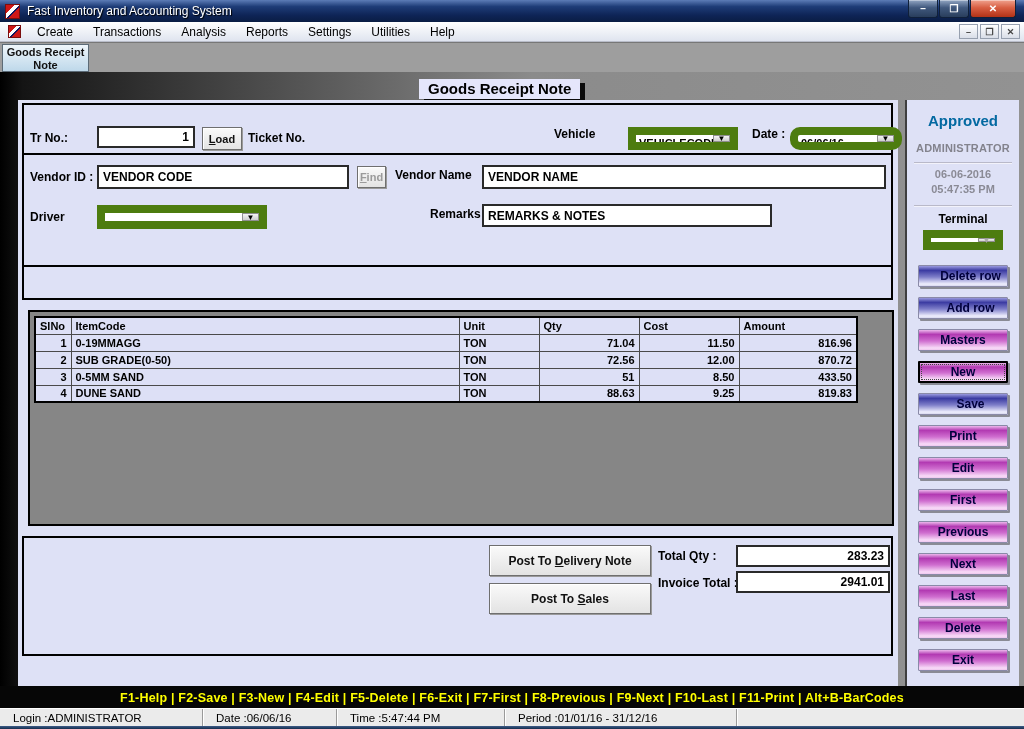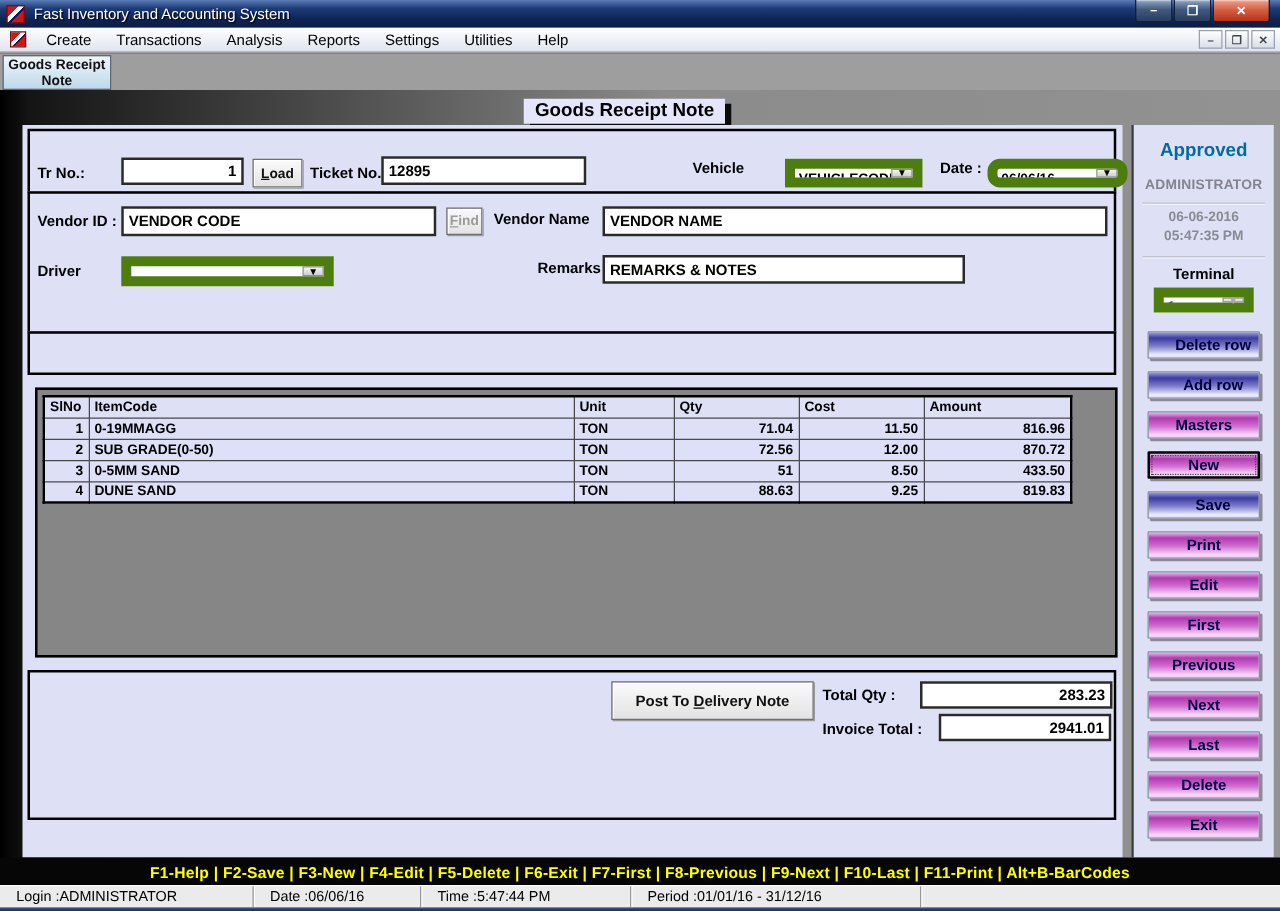--- a/index.html
+++ b/index.html
@@ -151,21 +151,20 @@
 
   <div class="page-title">Goods Receipt Note</div>
 
   <div class="main-panel">
 
     <div class="sec" id="sec1">
       <span class="lbl" style="left:6px;top:26px;">Tr No.:</span>
       <input class="tbox r" style="left: 73px; top: 21px; width: 98px; height: 22px;" readonly="" value="1">
       <button class="gbtn" style="left:178px;top:22px;width:40px;height:23px;"><u>L</u>oad</button>
       <span class="lbl" style="left:224px;top:26px;">Ticket No.</span>
-      <input class="tbox" style="left: 281px; top: 20px; width: 164px; height: 23px;" readonly="" value="12895">
       <span class="lbl" style="left:530px;top:22px;">Vehicle</span>
       <div class="combo" style="left:604px;top:22px;width:110px;height:23px;">
         <span class="val">VEHICLECODE</span>
         <span class="arrow">▼</span>
       </div>
       <span class="lbl" style="left:728px;top:22px;">Date :</span>
       <div class="combo" style="left:766px;top:22px;width:112px;height:23px;border-radius:10px;">
         <span class="val">06/06/16</span>
         <span class="arrow">▼</span>
       </div>
@@ -241,24 +240,25 @@
               <td style="text-align: right;">88.63</td>
               <td style="text-align: right;">9.25</td>
               <td style="text-align: right;">819.83</td>
             </tr>
           </tbody>
       </table>
     </div>
 
     <div class="sec" id="bottom-sec">
       <button class="gbtn post-btn" style="left:465px;top:7px;">Post To <u>D</u>elivery Note</button>
+      <button class="gbtn post-btn" style="left:465px;top:45px;">Post To <u>S</u>ales</button>
       <span class="lbl" style="left:634px;top:11px;">Total Qty :</span>
       <input class="tbox r" style="left: 712px; top: 7px; width: 154px; height: 22px;" readonly="" value="283.23">
       <span class="lbl" style="left:634px;top:38px;">Invoice  Total :</span>
-      <input class="tbox r" style="left: 712px; top: 33px; width: 138px; height: 22px; margin-left: 15px;" readonly="" value="2941.01">
+      <input class="tbox r" style="left: 712px; top: 33px; width: 154px; height: 22px;" readonly="" value="2941.01">
     </div>
   </div>
 
   <div class="sidebar">
     <div class="approved">Approved</div>
     <div class="admin">ADMINISTRATOR</div>
     <div class="divider"></div>
     <div class="sdate">06-06-2016</div>
     <div class="stime">05:47:35 PM</div>
     <div class="divider"></div>

